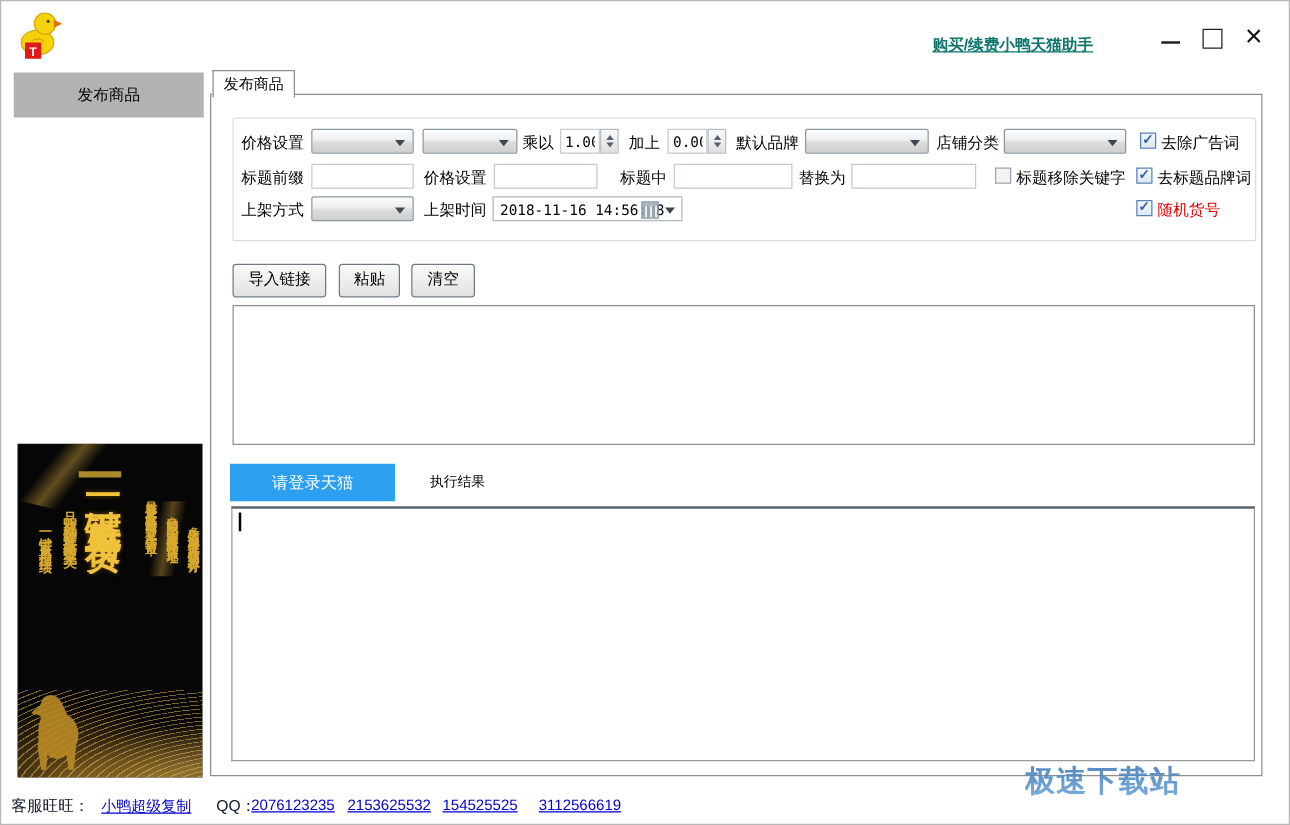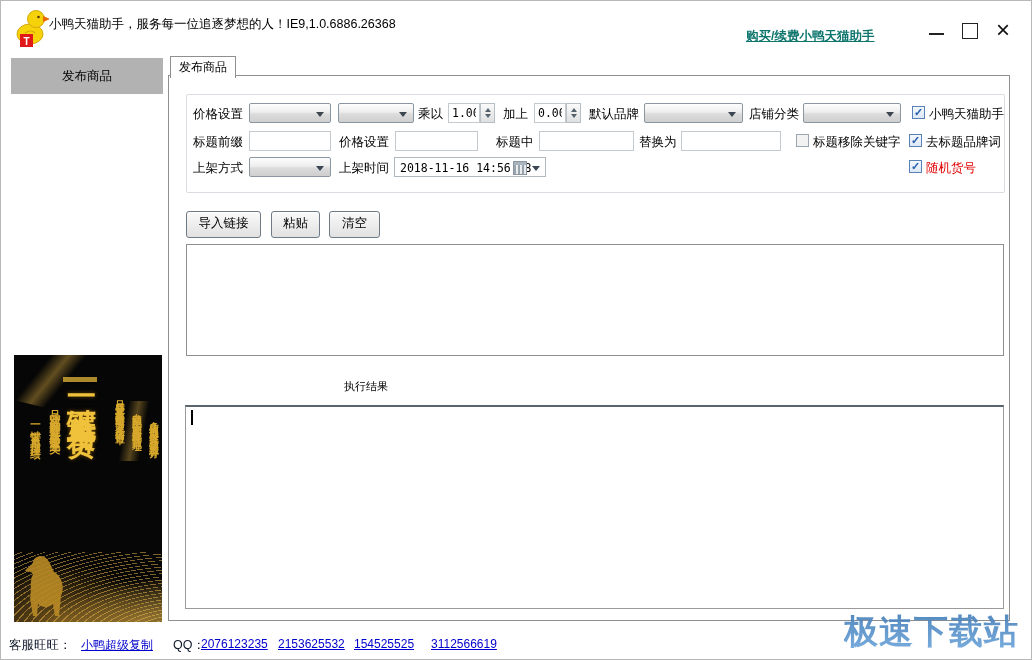--- a/index.html
+++ b/index.html
@@ -46,21 +46,21 @@
 
   .btn{position:absolute;height:25px;border:1px solid #6e7b86;border-radius:3px;background:linear-gradient(#fafafa,#e1e1e1);font-size:12.5px;color:#000;text-align:center;line-height:23px;cursor:pointer;box-shadow:inset 0 1px 0 #fff;}
   .ta{position:absolute;border:1px solid #8f8f8f;background:#fff;resize:none;outline:none;box-sizing:border-box;font-family:"Liberation Sans",sans-serif;}
   .ta2{border:1px solid #9a9a9a;border-top:2px solid #5a646c;}
   .caret{position:absolute;left:190px;top:409px;width:1.5px;height:15px;background:#000;z-index:4;}
   .login-btn{position:absolute;left:183px;top:370px;width:132px;height:30px;background:#2d9ff0;color:#fff;font-size:13px;text-align:center;line-height:30px;cursor:pointer;}
 
   
   .f-lb{position:absolute;top:636px;font-size:12.5px;color:#0f172a;white-space:nowrap;}
   .f-link{position:absolute;top:636px;font-size:12px;color:#0000cc;text-decoration:underline;cursor:pointer;white-space:nowrap;}
-  .watermark{position:absolute;left:843px;top:608px;font-size:34px;font-weight:bold;letter-spacing:1px;
+  .watermark{position:absolute;left:819px;top:608px;font-size:24px;font-weight:bold;letter-spacing:1px;
      background:linear-gradient(#3f79b5,#6fa9de);-webkit-background-clip:text;background-clip:text;color:transparent;opacity:.9;z-index:60;white-space:nowrap;}
 
   
   .promo{position:absolute;left:13px;top:354px;width:148px;height:267px;background:#060606;overflow:hidden;}
   .vcol{position:absolute;writing-mode:vertical-rl;text-orientation:upright;font-weight:bold;white-space:nowrap;}
   .v-big{left:48px;top:26px;font-size:29px;letter-spacing:4px;color:#f0c23c;text-shadow:0 0 4px rgba(120,80,0,.8);}
   .v-s{color:#d8a92c;}
   .streak1{position:absolute;left:-40px;top:-16px;width:160px;height:70px;background:linear-gradient(115deg,transparent 42%,rgba(235,185,70,.4) 50%,transparent 58%);transform:rotate(14deg);}
   .streak2{position:absolute;left:60px;top:46px;width:120px;height:60px;background:linear-gradient(100deg,transparent 42%,rgba(235,185,70,.35) 50%,transparent 58%);}
   .gold-bar{position:absolute;left:49px;top:22px;width:34px;height:5px;background:#caa133;opacity:.85;}
@@ -77,21 +77,20 @@
 
   <svg class="abs" style="left:12px;top:6px" width="36" height="42" viewBox="0 0 36 42">
     <ellipse cx="17" cy="27" rx="13" ry="10" fill="#f6d20a" stroke="#d7a90a" stroke-width="1"></ellipse>
     <circle cx="23" cy="12" r="8.5" fill="#f6d20a" stroke="#d7a90a" stroke-width="1"></circle>
     <polygon points="30,9 37,12 30,15" fill="#e86a00"></polygon>
     <circle cx="25.5" cy="10" r="1.3" fill="#5a3a00"></circle>
     <path d="M12 26 q6 -4 10 0" stroke="#d7a90a" stroke-width="1.2" fill="none"></path>
     <rect x="7" y="27" width="13" height="13" fill="#e01818"></rect>
     <text x="13.5" y="37.5" font-size="10" font-weight="bold" fill="#fff" text-anchor="middle" font-family="Liberation Sans,sans-serif">T</text>
   </svg>
-  <div class="title-text">小鸭天猫助手，服务每一位追逐梦想的人！IE9,1.0.6886.26368</div>
   <a class="buy-link">购买/续费小鸭天猫助手</a>
   <div class="win-min"></div>
   <div class="win-max"></div>
   <div class="win-close">×</div>
 
   <div class="side-btn active">
     <span>发布商品</span>
   </div>
 
   <div class="promo">
@@ -126,21 +125,21 @@
   <div class="lb" style="left:502px;top:106px">加上</div>
   <input class="txt num" style="left: 533px; top: 102px; width: 32px;" value="0.00">
   <div class="spn" style="left:565px;top:102px"></div>
   <div class="lb" style="left:588px;top:106px">默认品牌</div>
   <div class="cmb" style="left:643px;top:102px;width:99px"></div>
   <div class="lb" style="left:748px;top:106px">店铺分类</div>
   <div class="cmb" style="left:802px;top:102px;width:98px"></div>
   <div class="cb" style="left:911px;top:105px">
       <span class="cbm">✓</span>
     </div>
-  <div class="lb" style="left:928px;top:106px">小鸭天猫助手</div>
+  <div class="lb" style="left:928px;top:106px">去除广告词</div>
 
   <div class="lb" style="left:192px;top:134px">标题前缀</div>
   <input class="txt" style="left: 248px; top: 130px; width: 82px;">
   <div class="lb" style="left:338px;top:134px">价格设置</div>
   <input class="txt" style="left: 394px; top: 130px; width: 83px;">
   <div class="lb" style="left:495px;top:134px">标题中</div>
   <input class="txt" style="left: 538px; top: 130px; width: 95px;">
   <div class="lb" style="left:638px;top:134px">替换为</div>
   <input class="txt" style="left: 680px; top: 130px; width: 100px;">
   <div class="cb off" style="left:795px;top:133px">
@@ -163,20 +162,21 @@
       <span class="cbm">✓</span>
     </div>
   <div class="lb" style="left:925px;top:160px;color:#e00000">随机货号</div>
 
   <div class="btn" style="left:185px;top:210px;width:73px">导入链接</div>
   <div class="btn" style="left:270px;top:210px;width:47px">粘贴</div>
   <div class="btn" style="left:328px;top:210px;width:49px">清空</div>
 
   <textarea class="ta" style="left: 185px; top: 243px; width: 818px; height: 112px;"></textarea>
 
+  <div class="login-btn">请登录天猫</div>
   <div class="lb" style="left:343px;top:378px;font-size:11px">执行结果</div>
 
   <textarea class="ta ta2" style="left: 184px; top: 404px; width: 819px; height: 204px;"></textarea>
   <div class="caret"></div>
 
   <div class="f-lb" style="left:8px">客服旺旺：</div>
   <a class="f-link" style="left:80px">小鸭超级复制</a>
   <div class="f-lb" style="left:172px">QQ：</div>
   <a class="f-link" style="left:200px">2076123235</a>
   <a class="f-link" style="left:277px">2153625532</a>

